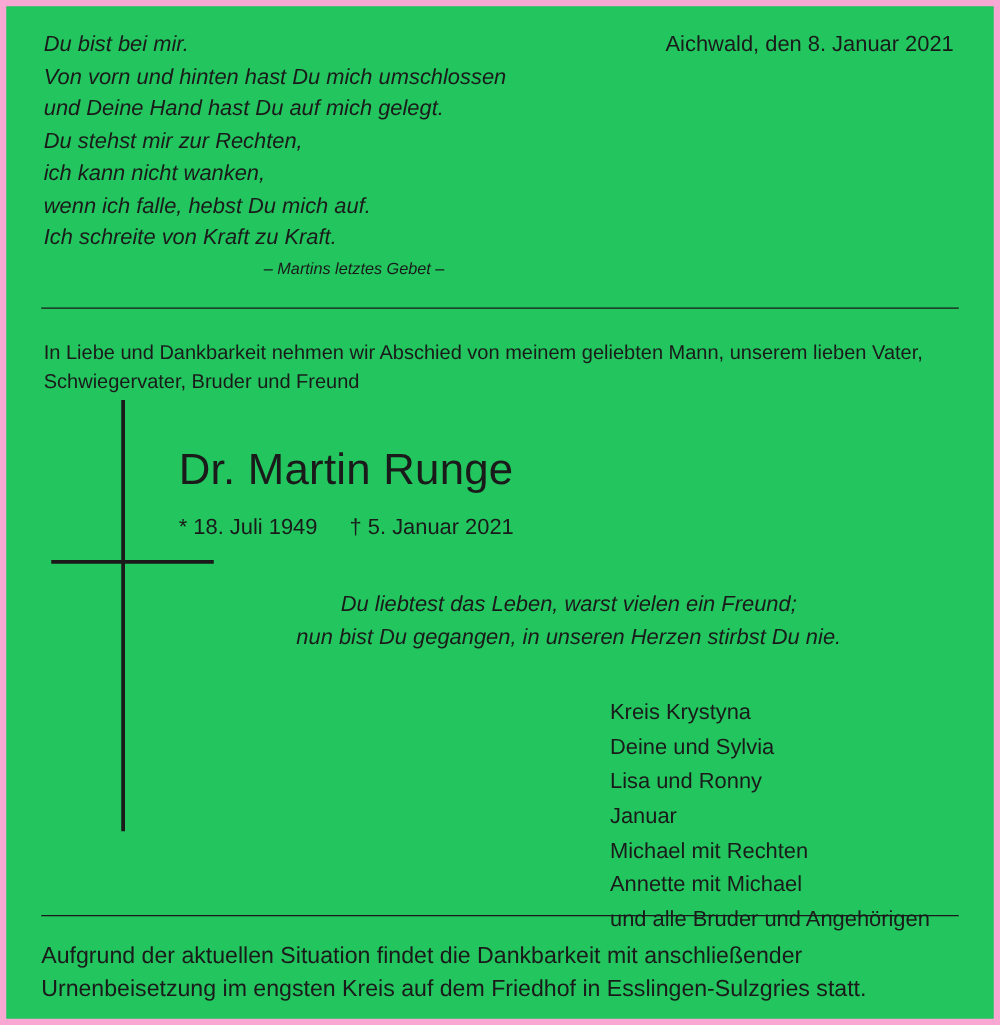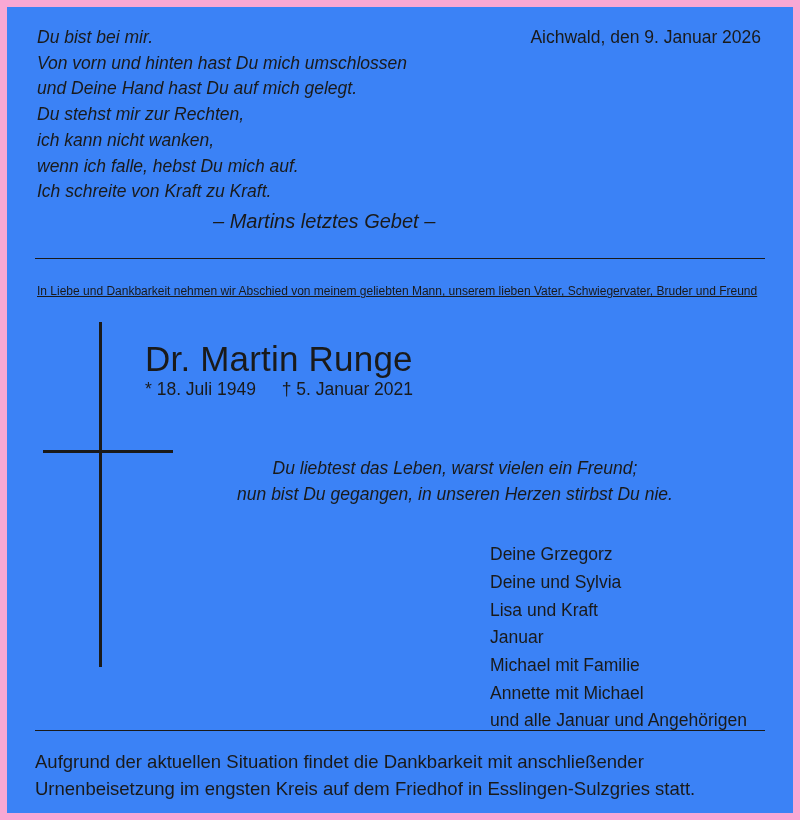--- a/index.html
+++ b/index.html
@@ -9,22 +9,22 @@
   }
   body {
     font-family: "Liberation Sans", sans-serif;
     color: #1a1a1a;
   }
   .obituary {
     position: relative;
     width: 800px;
     height: 820px;
     box-sizing: border-box;
-    background: #3b82f6;
-    border: 7px solid #f9a8d4;
+    background: #22c55e;
+    border: 5px solid #f9a8d4;
     overflow: hidden;
   }
   .inner {
     position: relative;
     width: 100%;
     height: 100%;
     box-sizing: border-box;
     padding: 18px 28px 0 28px;
   }
 
@@ -36,21 +36,21 @@
   }
   .poem {
     font-style: italic;
     font-size: 17.5px;
     line-height: 1.47;
     white-space: pre-line;
     padding-left: 2px;
   }
   .poem-attrib {
     font-style: italic;
-    font-size: 20px;
+    font-size: 13px;
     line-height: 1.47;
     padding-left: 178px;
     margin-top: 2px;
   }
   .place-date {
     font-size: 17.5px;
     white-space: nowrap;
     padding-top: 2px;
     padding-right: 4px;
   }
@@ -59,25 +59,24 @@
     border: 0;
     border-top: 1.5px solid #1a1a1a;
     margin: 22px 0 0 0;
   }
   .divider.bottom {
     margin: 0;
   }
 
   
   .intro {
-    font-size: 12px;
+    font-size: 16px;
     line-height: 1.45;
     margin-top: 24px;
     padding: 0 2px;
-    text-decoration: underline;
   }
 
   
   .cross {
     position: absolute;
     left: 36px;
     top: 315px;
     width: 130px;
     height: 345px;
   }
@@ -102,29 +101,29 @@
   .name-block {
     margin-top: 38px;
     padding-left: 110px;
   }
   .name {
     font-size: 35px;
     letter-spacing: 0.2px;
   }
   .dates {
     font-size: 17.5px;
-    margin-top: 0;
+    margin-top: 15px;
   }
   .dates .gap {
     display: inline-block;
     width: 16px;
   }
 
   .verse {
-    margin-top: 55px;
+    margin-top: 38px;
     text-align: center;
     padding-left: 110px;
     font-style: italic;
     font-size: 17.5px;
     line-height: 1.5;
     white-space: pre-line;
   }
 
   
   .family {
@@ -160,21 +159,21 @@
       <div>
         <div class="poem">Du bist bei mir.
 Von vorn und hinten hast Du mich umschlossen
 und Deine Hand hast Du auf mich gelegt.
 Du stehst mir zur Rechten,
 ich kann nicht wanken,
 wenn ich falle, hebst Du mich auf.
 Ich schreite von Kraft zu Kraft.</div>
         <div class="poem-attrib">– Martins letztes Gebet –</div>
       </div>
-      <div class="place-date">Aichwald, den 9. Januar 2026</div>
+      <div class="place-date">Aichwald, den 8. Januar 2021</div>
     </div>
 
     <hr class="divider">
 
     <div class="intro">In Liebe und Dankbarkeit nehmen wir Abschied von meinem geliebten Mann, unserem lieben Vater, Schwiegervater, Bruder und Freund</div>
 
     <div class="cross">
       <div class="vert"></div>
       <div class="horiz"></div>
     </div>
@@ -185,27 +184,27 @@
         <span>* 18. Juli 1949</span>
         <span class="gap"></span>
         <span>† 5. Januar 2021</span>
       </div>
     </div>
 
     <div class="verse">Du liebtest das Leben, warst vielen ein Freund;
 nun bist Du gegangen, in unseren Herzen stirbst Du nie.</div>
 
     <div class="family">
-      <div>Deine Grzegorz</div>
+      <div>Kreis Krystyna</div>
       <div>Deine und Sylvia</div>
-      <div>Lisa und Kraft</div>
+      <div>Lisa und Ronny</div>
       <div>Januar</div>
-      <div>Michael mit Familie</div>
+      <div>Michael mit Rechten</div>
       <div>Annette mit Michael</div>
-      <div>und alle Januar und Angehörigen</div>
+      <div>und alle Bruder und Angehörigen</div>
     </div>
 
     <div class="footer-wrap">
       <hr class="divider bottom">
       <div class="footer-text">Aufgrund der aktuellen Situation findet die Dankbarkeit mit anschließender Urnenbeisetzung im engsten Kreis auf dem Friedhof in Esslingen-Sulzgries statt.</div>
     </div>
 
   </div>
 </div>
 

